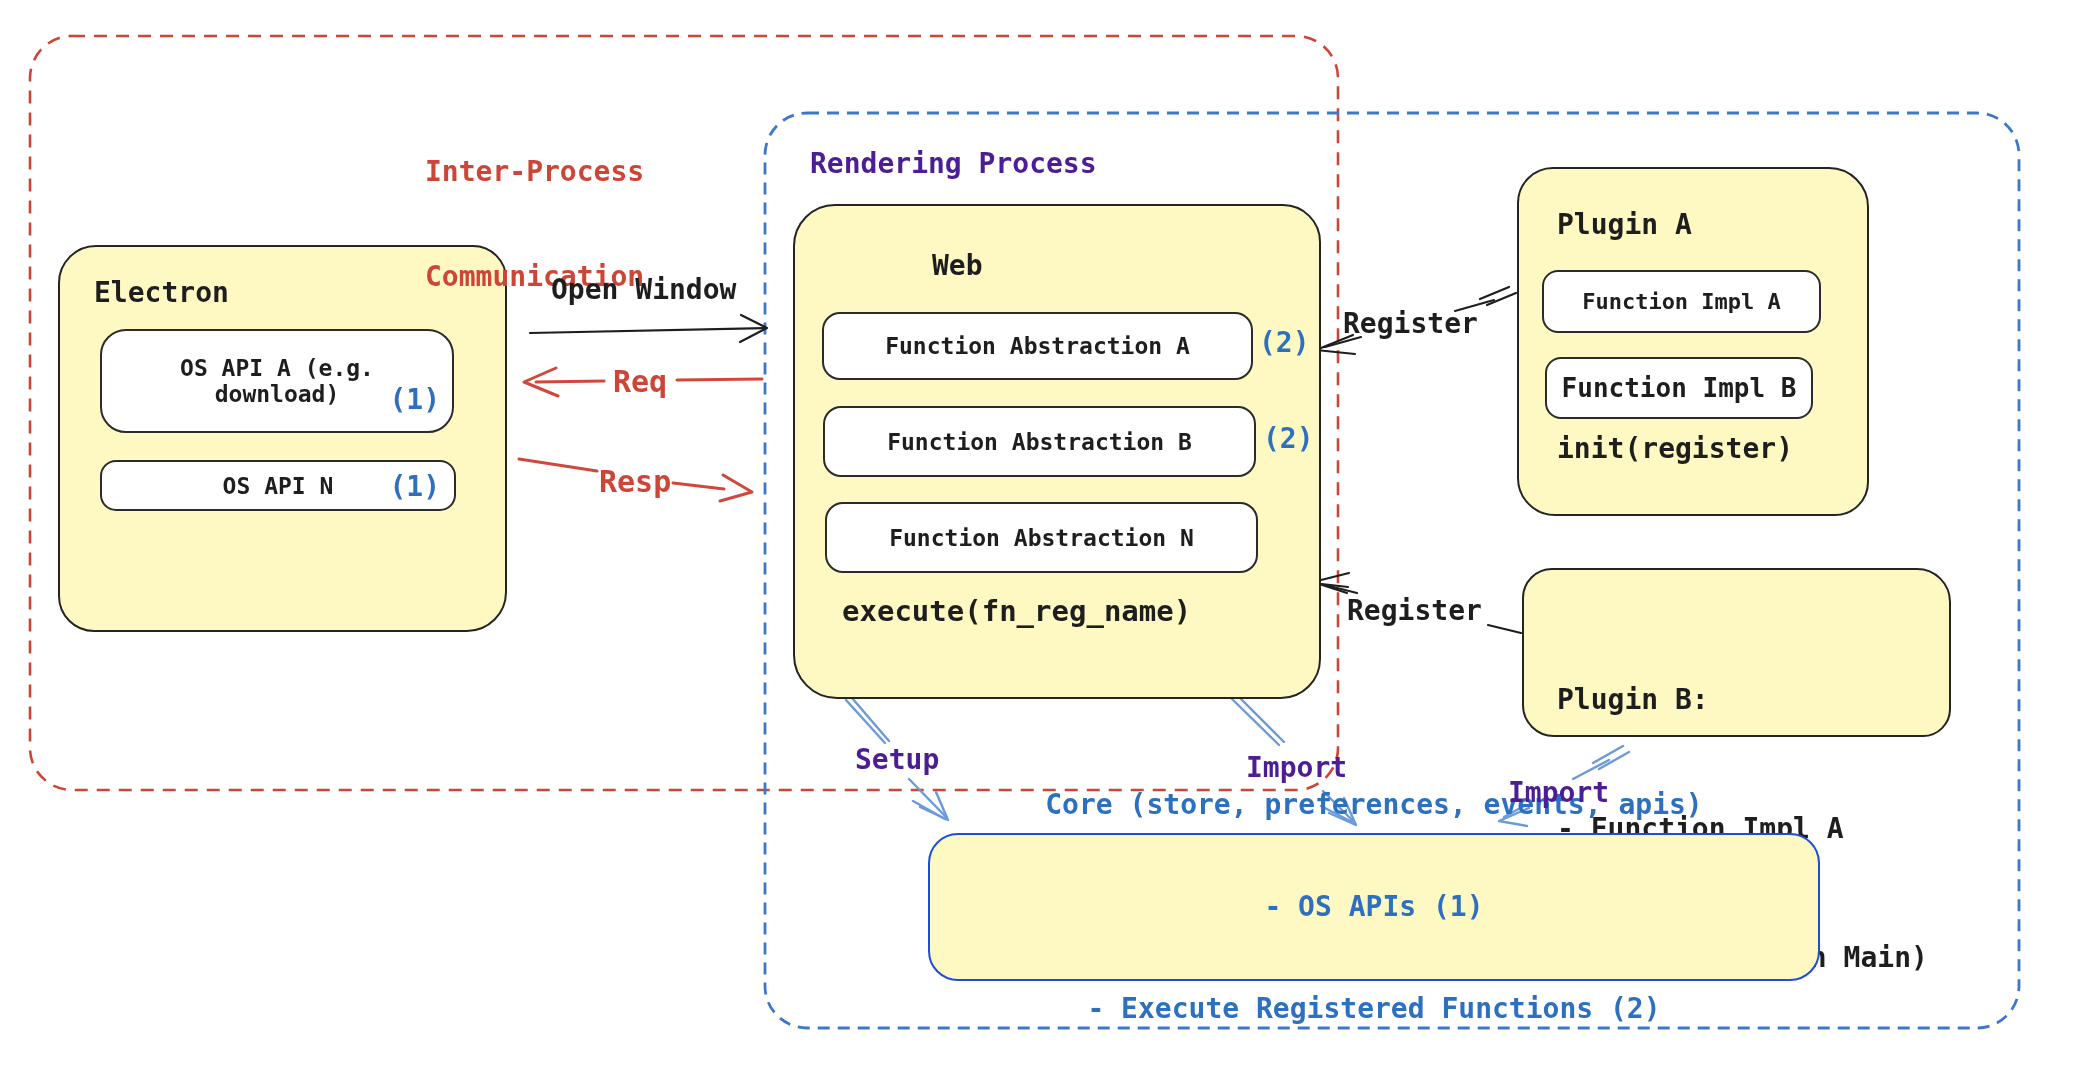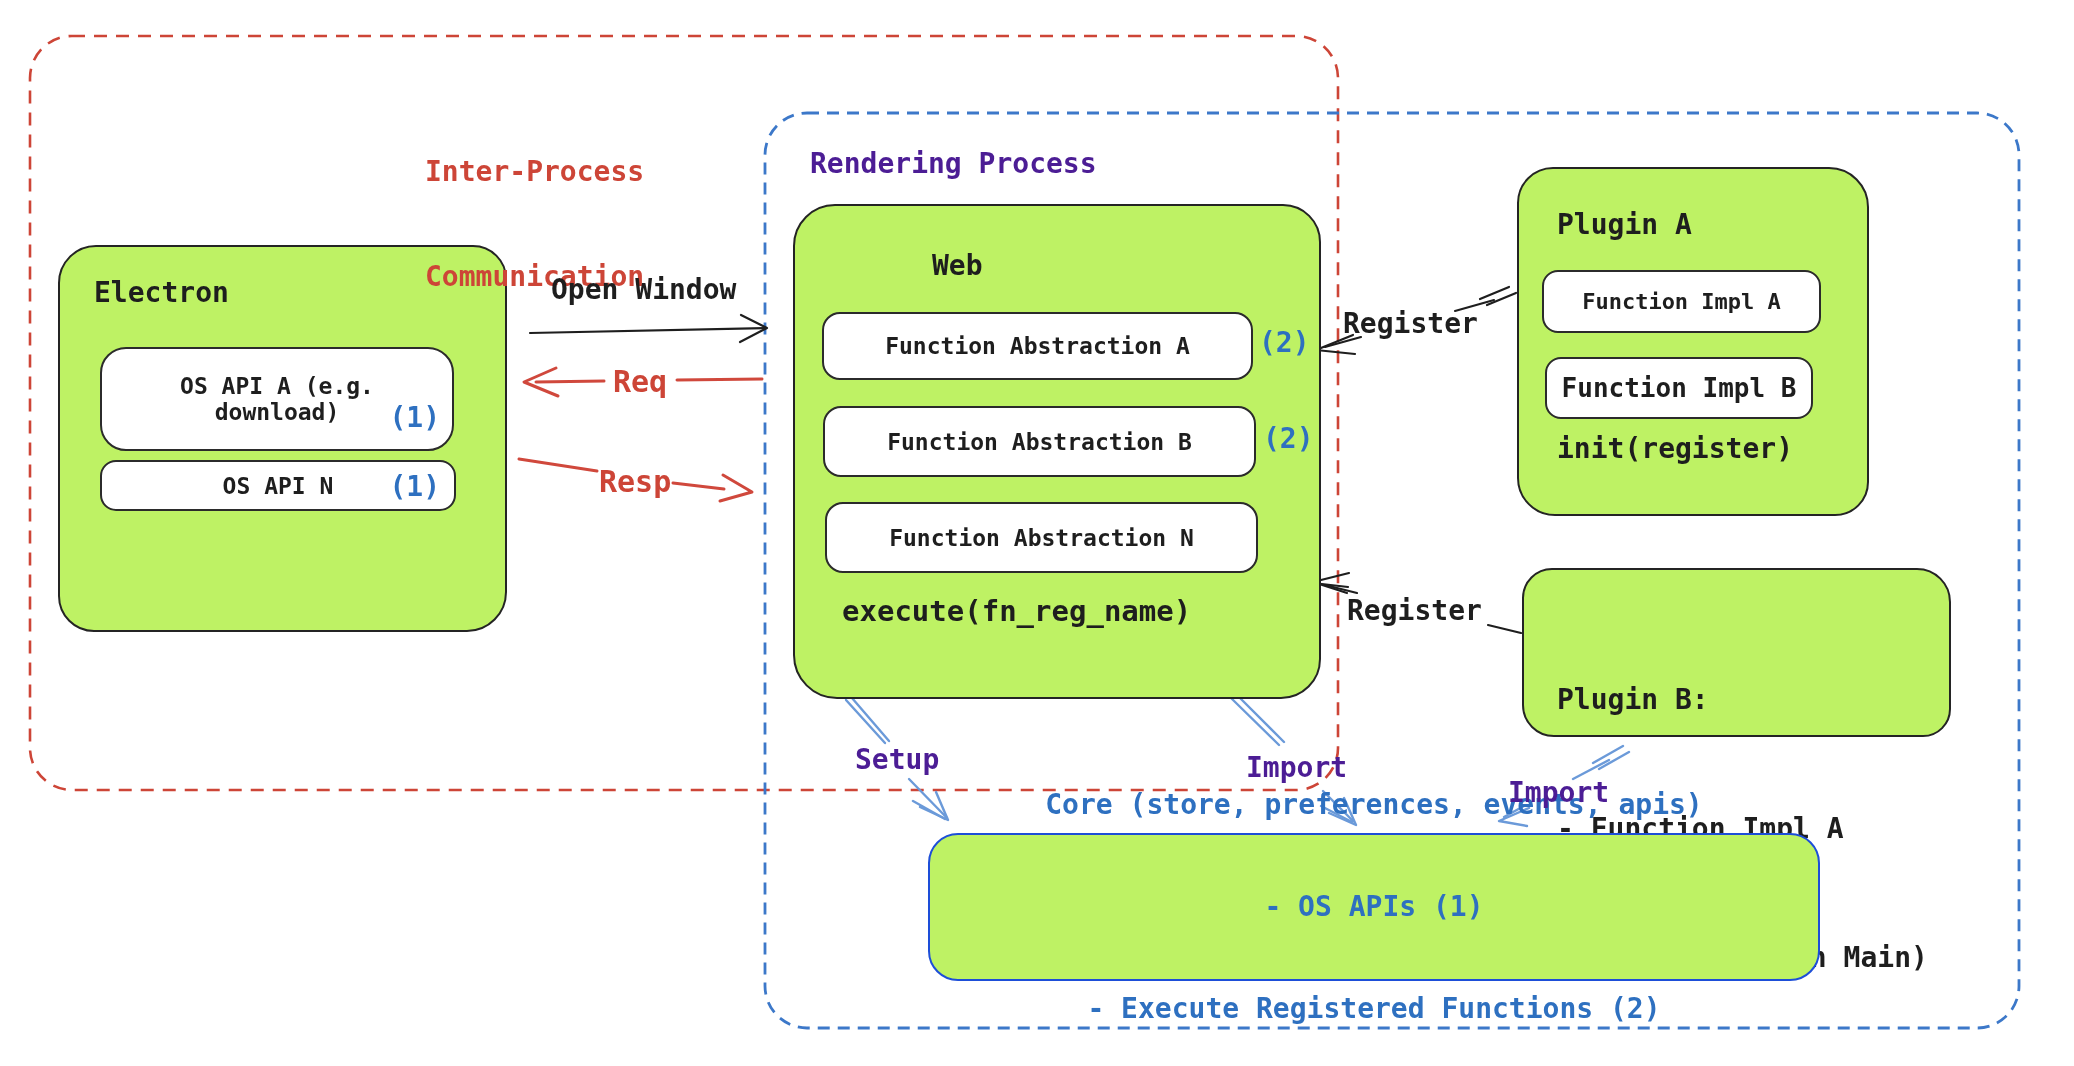--- a/index.html
+++ b/index.html
@@ -2,21 +2,21 @@
 <html><head>
 <meta charset="utf-8">
 <style>
   html,body{margin:0;padding:0;background:#ffffff;}
   .canvas{
     position:relative;width:2074px;height:1066px;background:#ffffff;overflow:hidden;
     font-family:"DejaVu Sans Mono","Liberation Mono",monospace;
     font-weight:600;color:#1e1e1e;
   }
   svg.overlay{position:absolute;left:0;top:0;width:2074px;height:1066px;z-index:0;}
-  .box{position:absolute;background:#bef264;border:2.5px solid #242424;z-index:1;}
+  .box{position:absolute;background:#fef9c3;border:2.5px solid #242424;z-index:1;}
   .inner{position:absolute;background:#ffffff;border:2px solid #2b2b2b;display:flex;align-items:center;justify-content:center;z-index:2;}
   .lbl{position:absolute;font-size:28px;line-height:35px;white-space:pre;z-index:3;}
   .center-col{display:flex;flex-direction:column;align-items:center;justify-content:center;}
   .blue{color:#2e70c0;}
   .bluelight{color:#4c1d95;}
   .red{color:#cd4537;}
   .badge{position:absolute;font-size:28px;color:#2e70c0;z-index:3;}
   .fa-label{font-size:23px;}
 </style>
 </head>
@@ -85,21 +85,21 @@
   </svg>
 
   <div class="lbl red" style="left:425px;top:84px;">
     <div>Inter-Process</div>
     <div>Communication</div>
   </div>
   <div class="lbl bluelight" style="left:810px;top:146px;">Rendering Process</div>
 
   <div class="box" style="left:58px;top:245px;width:445px;height:383px;border-radius:38px 34px 40px 36px;">
     <div class="lbl" style="left:34px;top:28px;">Electron</div>
-    <div class="inner center-col" style="left:40px;top:100px;width:350px;height:100px;border-radius:26px;">
+    <div class="inner center-col" style="left:40px;top:82px;width:350px;height:100px;border-radius:26px;">
       <div class="fa-label">OS API A (e.g.</div>
       <div class="fa-label">download)</div>
       <span class="badge" style="right:12px;top:52px;">(1)</span>
     </div>
     <div class="inner" style="left:40px;top:213px;width:352px;height:47px;border-radius:16px;">
       <span class="fa-label">OS API N</span>
       <span class="badge" style="right:14px;top:8px;">(1)</span>
     </div>
   </div>
 

